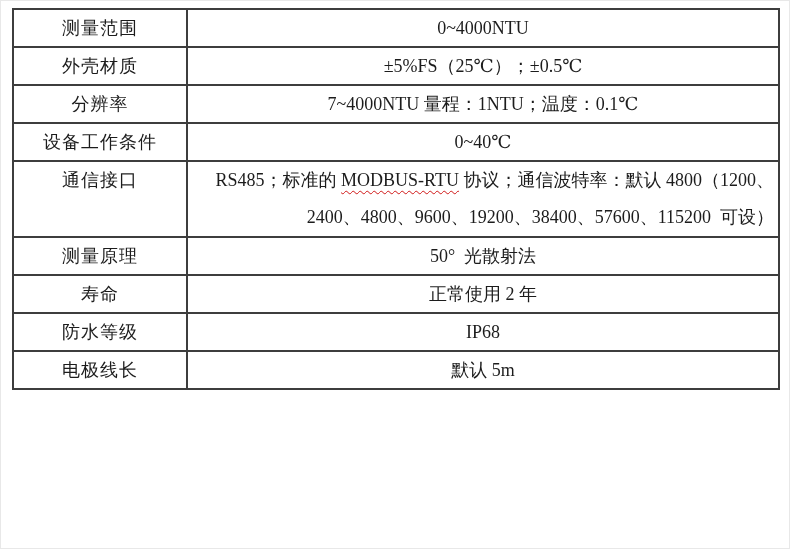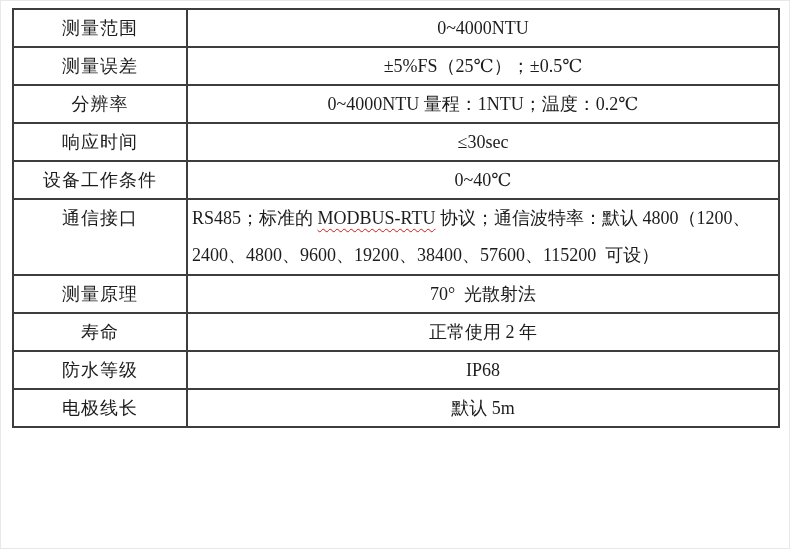--- a/index.html
+++ b/index.html
@@ -51,21 +51,21 @@
     vertical-align: top;
     line-height: 36px;
     margin-top: 48px;
   }
   tr.tall .value-cell {
     vertical-align: top;
     padding: 0 4px;
   }
   .value-line {
     line-height: 37px;
-    text-align: left;
+    text-align: right;
     white-space: pre-wrap;
   }
   .misspelled {
     text-decoration: underline wavy #d01818;
     text-decoration-thickness: 1px;
     text-underline-offset: 4px;
   }
 </style>
 </head>
 <body>
@@ -75,42 +75,38 @@
     <colgroup>
       <col class="c-label">
       <col class="c-value">
     </colgroup>
     <tbody>
         <tr class="spec-row">
           <td class="label-cell">测量范围</td>
           <td class="value-cell">0~4000NTU</td>
         </tr>
         <tr class="spec-row">
-          <td class="label-cell">测量误差</td>
+          <td class="label-cell">外壳材质</td>
           <td class="value-cell">±5%FS（25℃）；±0.5℃</td>
         </tr>
         <tr class="spec-row">
           <td class="label-cell">分辨率</td>
-          <td class="value-cell">0~4000NTU 量程：1NTU；温度：0.2℃</td>
-        </tr>
-        <tr class="spec-row">
-          <td class="label-cell">响应时间</td>
-          <td class="value-cell">≤30sec</td>
+          <td class="value-cell">7~4000NTU 量程：1NTU；温度：0.1℃</td>
         </tr>
         <tr class="spec-row">
           <td class="label-cell">设备工作条件</td>
           <td class="value-cell">0~40℃</td>
         </tr>
         <tr class="spec-row tall">
           <td class="label-cell">通信接口</td>
           <td class="value-cell"><div class="value-line"><span>RS485；标准的 </span><span class="misspelled">MODBUS-RTU</span><span> 协议；通信波特率：默认 4800（1200、</span></div><div class="value-line"><span>2400、4800、9600、19200、38400、57600、115200  可设）</span></div></td>
         </tr>
         <tr class="spec-row">
           <td class="label-cell">测量原理</td>
-          <td class="value-cell">70°  光散射法</td>
+          <td class="value-cell">50°  光散射法</td>
         </tr>
         <tr class="spec-row">
           <td class="label-cell">寿命</td>
           <td class="value-cell">正常使用 2 年</td>
         </tr>
         <tr class="spec-row">
           <td class="label-cell">防水等级</td>
           <td class="value-cell">IP68</td>
         </tr>
         <tr class="spec-row">

